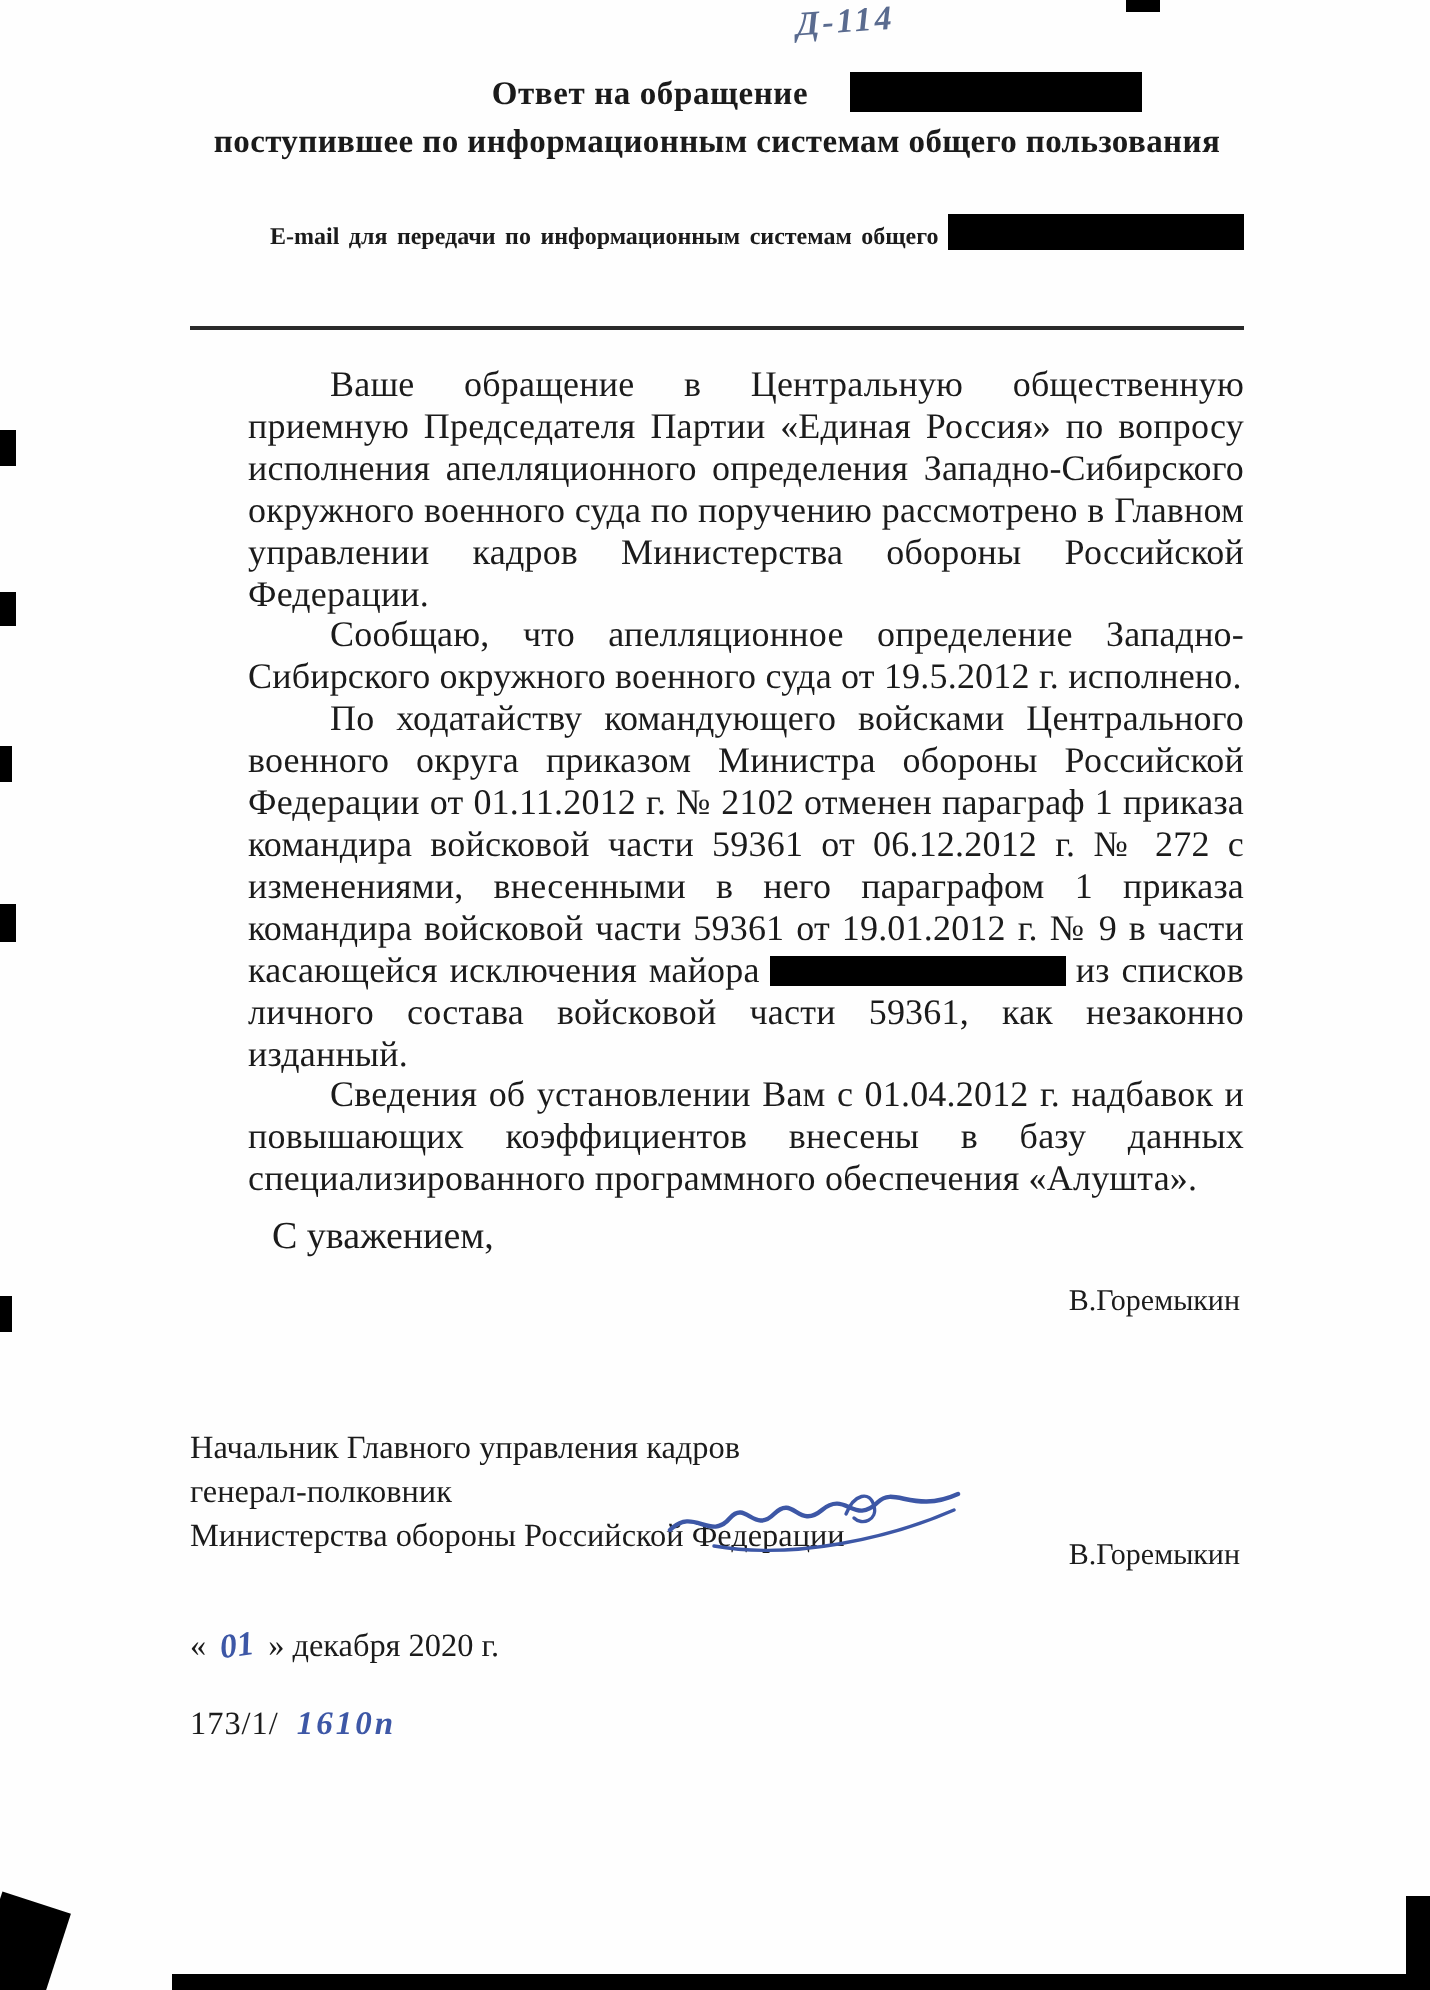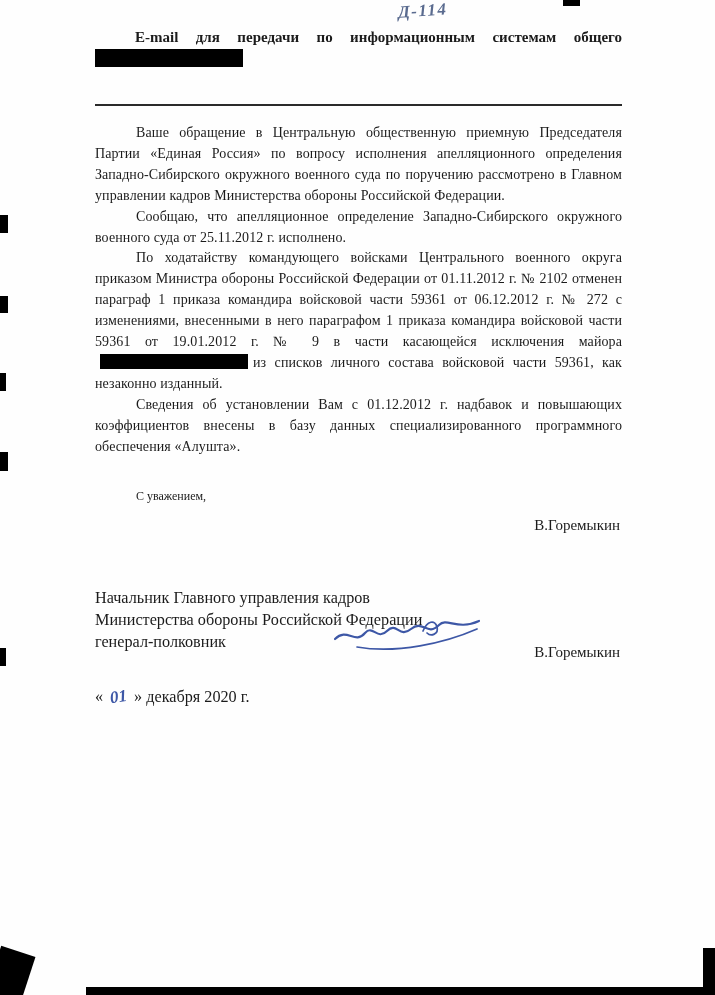--- a/index.html
+++ b/index.html
@@ -20,36 +20,36 @@
     font-size:17px; letter-spacing:1.5px; transform:rotate(-4deg);
   }
 
   
   .title-block { position:relative; margin-top:36px; font-weight:bold; font-size:16.5px; line-height:21px; }
   .title-l1 { width:460px; text-align:center; letter-spacing:0.3px; }
   .title-redaction { position:absolute; left:330px; top:0; width:146px; height:20px; background:#000; }
   .title-l2 { margin-top:3px; width:100%; text-align:center; letter-spacing:0.2px; }
 
   
-  .email-block { margin-top:26px; font-weight:bold; font-size:15px; line-height:22px; }
+  .email-block { margin-top:26px; font-weight:bold; font-size:12px; line-height:22px; }
   .email-l1 { text-align:justify; text-align-last:justify; text-indent:40px; }
   .email-redaction { display:inline-block; width:148px; height:18px; background:#000; vertical-align:-3px; }
   .email-l2 { margin-top:2px; }
 
   .divider { margin-top:34px; border-top:2px solid #2a2a2a; width:100%; height:0; }
 
   
   .para {
-    font-size:14px; line-height:20.9px; text-align:justify;
-    text-indent:41px; letter-spacing:0.1px;
+    font-size:18px; line-height:20.9px; text-align:justify;
+    text-indent:41px; letter-spacing:0.1px;margin-left:29px;
   }
   .para:first-of-type { margin-top:17px; }
   .inline-redaction { display:inline-block; width:148px; height:15px; background:#000; vertical-align:-2px; margin:0 5px; }
 
-  .closing { margin-top:31px; text-indent:41px; font-size:12px; }
+  .closing { margin-top:8px; text-indent:41px; font-size:19px; }
 
   .sig-name { text-align:right; font-size:15px; }
   .sig-name-1 { margin-top:13px; padding-right:2px; }
 
   
   .officials { position:relative; margin-top:53px; font-size:16.2px; line-height:22px; height:92px; }
   .signature-svg { position:absolute; left:232px; top:20px; }
   .sig-name-2 { position:absolute; right:0; top:54px; padding-right:2px; }
 
   .date-line { margin-top:8px; font-size:16.2px; }
@@ -73,53 +73,59 @@
 </head>
 <body>
 
 <div class="page">
 
   <div class="hand-code">Д-114</div>
   <div class="artifact a-top-right"></div>
 
   <div class="content">
 
+    <div class="title-block">
+      <div class="title-l1">Ответ на обращение</div>
+      <div class="title-redaction"></div>
+      <div class="title-l2">поступившее по информационным системам общего пользования</div>
+    </div>
 
     <div class="email-block">
       <div class="email-l1">
         <span>E-mail для передачи по информационным системам общего</span>
         <span class="email-redaction"></span>
       </div>
     </div>
 
     <div class="divider"></div>
 
     <p class="para">Ваше обращение в Центральную общественную приемную Председателя Партии «Единая Россия» по вопросу исполнения апелляционного определения Западно-Сибирского окружного военного суда по поручению рассмотрено в Главном управлении кадров Министерства обороны Российской Федерации.</p>
-    <p class="para">Сообщаю, что апелляционное определение Западно-Сибирского окружного военного суда от 25.11.2012 г. исполнено.</p>
+    <p class="para">Сообщаю, что апелляционное определение Западно-Сибирского окружного военного суда от 19.5.2012 г. исполнено.</p>
     <p class="para"><span>По ходатайству командующего войсками Центрального военного округа приказом Министра обороны Российской Федерации от 01.11.2012 г. № 2102 отменен параграф 1 приказа командира войсковой части 59361 от 06.12.2012 г. № 272 с изменениями, внесенными в него параграфом 1 приказа командира войсковой части 59361 от 19.01.2012 г. № 9 в части касающейся исключения майора</span><span class="inline-redaction"></span><span>из списков личного состава войсковой части 59361, как незаконно изданный.</span></p>
-    <p class="para">Сведения об установлении Вам с 01.12.2012 г. надбавок и повышающих коэффициентов внесены в базу данных специализированного программного обеспечения «Алушта».</p>
+    <p class="para">Сведения об установлении Вам с 01.04.2012 г. надбавок и повышающих коэффициентов внесены в базу данных специализированного программного обеспечения «Алушта».</p>
 
     <p class="closing">С уважением,</p>
 
     <div class="sig-name sig-name-1">В.Горемыкин</div>
 
     <div class="officials">
       <div>Начальник Главного управления кадров</div>
+      <div>генерал-полковник</div>
       <div>Министерства обороны Российской Федерации</div>
-      <div>генерал-полковник</div>
       <svg class="signature-svg" width="160" height="52" viewBox="0 0 160 52">
         <path d="M8 32 C20 20, 28 38, 38 26 C46 17, 50 34, 60 24 C70 14, 72 32, 84 22 C96 12, 100 30, 112 18 C120 10, 130 24, 152 14" stroke="#3d57a6" fill="none" stroke-width="2.2" stroke-linecap="round"></path>
         <path d="M30 40 C70 47, 118 36, 150 22" stroke="#3d57a6" fill="none" stroke-width="1.7" stroke-linecap="round"></path>
         <path d="M96 24 C100 14, 108 12, 110 20 C112 27, 104 30, 100 26" stroke="#3d57a6" fill="none" stroke-width="1.7" stroke-linecap="round"></path>
       </svg>
       <div class="sig-name sig-name-2">В.Горемыкин</div>
     </div>
 
     <div class="date-line"><span>«</span><span class="hand date-day">01</span><span>» декабря 2020 г.</span></div>
 
+    <div class="reg-line"><span>173/1/</span><span class="hand reg-hand">1610п</span></div>
 
   </div>
 
   <div class="artifact a1"></div>
   <div class="artifact a2"></div>
   <div class="artifact a3"></div>
   <div class="artifact a4"></div>
   <div class="artifact a5"></div>
   <div class="artifact a-bottom-left"></div>
   <div class="artifact a-bottom-right"></div>

